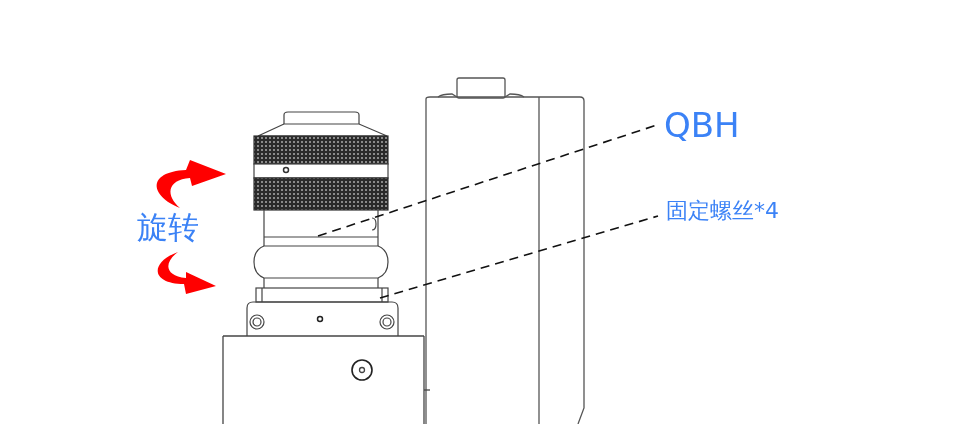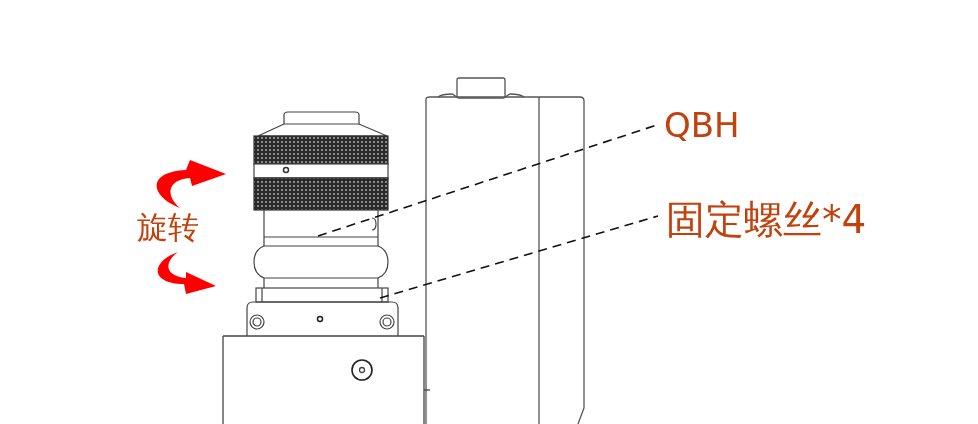--- a/index.html
+++ b/index.html
@@ -1,20 +1,20 @@
 <!DOCTYPE html>
 <html><head>
   <meta charset="utf-8">
   <style>
     html, body { margin: 0; padding: 0; background: #ffffff; }
     body { width: 978px; height: 424px; position: relative; overflow: hidden; font-family: "DejaVu Sans", sans-serif; }
     #canvas { position: absolute; left: 0; top: 0; width: 978px; height: 424px; }
-    .label { position: absolute; color: #c2410c; white-space: nowrap; line-height: 1; }
+    .label { position: absolute; color: #3b82f6; white-space: nowrap; line-height: 1; }
     #lbl-qbh { left: 664px; top: 108px; font-size: 34px; font-family: "DejaVu Sans", sans-serif; }
-    #lbl-screw { left: 666px; top: 200px; font-size: 39px; font-family: "DejaVu Sans", sans-serif; }
+    #lbl-screw { left: 666px; top: 200px; font-size: 22px; font-family: "DejaVu Sans", sans-serif; }
     #lbl-rotate { left: 137px; top: 212px; font-size: 31px; font-family: "DejaVu Sans", sans-serif; }
   </style>
 </head>
 <body>
 
 <svg id="canvas" viewBox="0 0 978 424" xmlns="http://www.w3.org/2000/svg">
   <defs>
     <pattern id="knurl" width="4" height="4" patternUnits="userSpaceOnUse">
       <rect width="4" height="4" fill="#2a2a2a"></rect>
       <rect x="1" y="1" width="2" height="2" fill="#8a8a8a"></rect>

